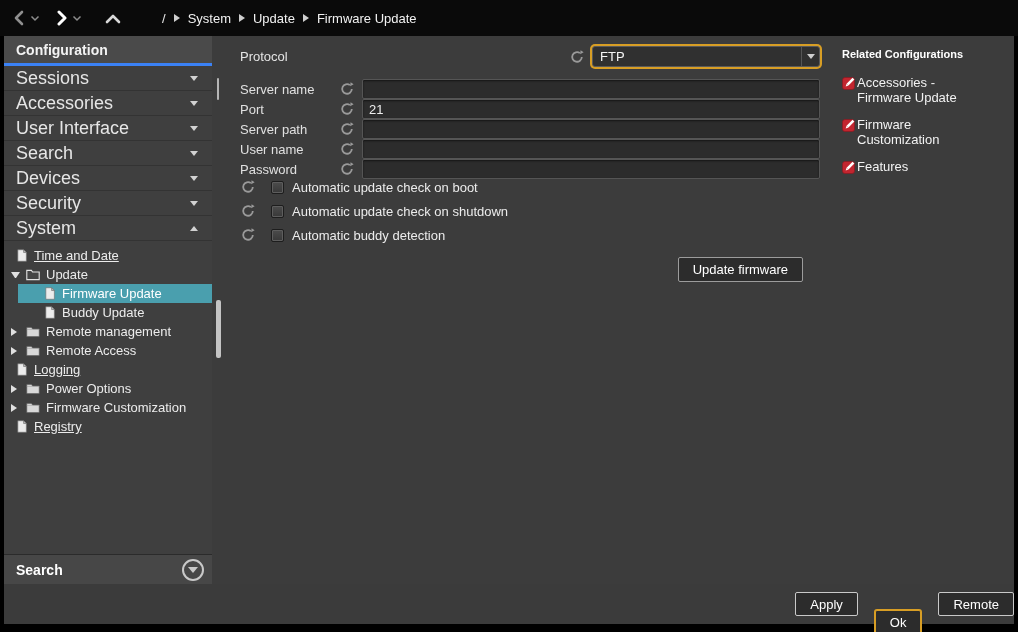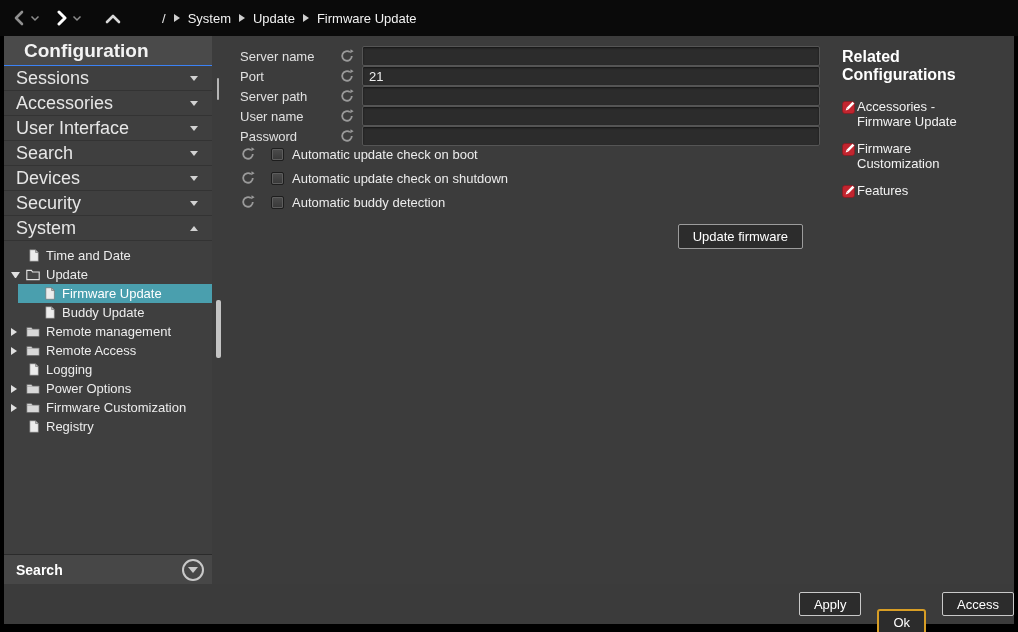--- a/index.html
+++ b/index.html
@@ -14,28 +14,28 @@
   .breadcrumb { display:flex; align-items:center; gap:8px; margin-left:14px; }
   .bc-root { color:#e8e8e8; cursor:pointer; }
   .bc-item { color:#f2f2f2; cursor:pointer; }
   .bc-sep { width:0; height:0; border-top:4px solid transparent; border-bottom:4px solid transparent; border-left:6px solid #cfcfcf; }
 
   
   .mid { flex:0 0 548px; height:548px; display:flex; background:#3c3c3c; }
 
   
   .sidebar { width:208px; flex:0 0 208px; background:#3f3f3f; display:flex; flex-direction:column; }
-  .sb-header { height:30px; flex:0 0 30px; background:#4a4a4a; border-bottom:1px solid #3b82f6; display:flex; align-items:center; padding-left:20px; font-size:19px; font-weight:bold; color:#f3f3f3; }
+  .sb-header { height:30px; flex:0 0 30px; background:#4a4a4a; border-bottom:3px solid #3b82f6; display:flex; align-items:center; padding-left:12px; font-size:14px; font-weight:bold; color:#f3f3f3; }
   .sb-section { height:25px; flex:0 0 25px; background:#3f3f3f; border-bottom:1px solid #333; display:flex; align-items:center; justify-content:space-between; padding:0 14px 0 12px; color:#e6e6e6; font-size:18px; cursor:pointer; }
   .tri-down { width:0; height:0; border-left:4px solid transparent; border-right:4px solid transparent; border-top:5px solid #d2d2d2; }
   .tri-up { width:0; height:0; border-left:4px solid transparent; border-right:4px solid transparent; border-bottom:5px solid #d2d2d2; }
 
   .tree { padding-top:5px; display:flex; flex-direction:column; font-size:13px; color:#ececec; }
   .tree-row { height:19px; flex:0 0 19px; display:flex; align-items:center; gap:6px; cursor:pointer; white-space:nowrap; }
-  .d1 { padding-left:24px; }
+  .d1 { padding-left:12px;text-decoration:underline; }
   .d1e { padding-left:7px; }
   .d2 { padding-left:40px; }
   .d2.selected { background:#4a9fae; margin-left:14px; padding-left:26px; color:#fff; }
   .exp { flex:0 0 9px; }
   .exp-down { width:0; height:0; border-left:4.5px solid transparent; border-right:4.5px solid transparent; border-top:6px solid #e0e0e0; }
   .exp-right { width:0; height:0; border-top:4.5px solid transparent; border-bottom:4.5px solid transparent; border-left:6px solid #e0e0e0; }
   .tic { flex:0 0 auto; }
 
   .sb-search { margin-top:auto; height:30px; flex:0 0 30px; background:#474747; border-top:1px solid #2b2b2b; display:flex; align-items:center; justify-content:space-between; padding:0 8px 0 12px; }
   .search-label { font-size:14px; font-weight:bold; color:#fff; }
@@ -64,21 +64,21 @@
 
   .check-row { display:flex; align-items:center; gap:8px; margin-bottom:8px; padding-left:1px; height:16px; }
   .checkbox { width:13px; height:13px; flex:0 0 13px; background:linear-gradient(#4c4c4c,#383838); border:1px solid #1d1d1d; box-shadow:inset 0 0 0 1px #5d5d5d; border-radius:2px; cursor:pointer; }
   .c-label { color:#ececec; }
 
   .update-row { display:flex; justify-content:flex-end; margin-top:14px; padding-right:17px; }
   .btn { background:#2c2c2c; color:#fff; font-size:13px; font-family:"Liberation Sans", sans-serif; height:25px; padding:0 14px; border:1px solid #9c9c9c; border-radius:2px; cursor:pointer; }
 
   
   .related { width:182px; flex:0 0 182px; padding:12px 6px 0 10px; color:#f2f2f2; }
-  .rel-title { font-size:16px; font-weight:bold; margin-bottom:15px; color:#fff; }
+  .rel-title { font-size:11px; font-weight:bold; margin-bottom:15px; color:#fff; }
   .rel-item { display:flex; align-items:flex-start; gap:1px; margin-bottom:12px; cursor:pointer; }
   .edit-ic { flex:0 0 14px; margin-top:1px; }
   .rel-text { font-size:13px; line-height:15px; max-width:112px; }
 
   
   .footer { flex:0 0 40px; height:40px; background:#3b3b3b; display:flex; align-items:center; justify-content:flex-end; gap:17px; }
   .footer .btn { height:24px; border-color:#c9c9c9; }
   .footer .btn.ok { border-color:#d89e25; box-shadow:0 0 0 1px #d89e25;margin-top:36px; }
 </style>
 </head>
@@ -258,20 +258,34 @@
       </div>
     </div>
 
     <div class="gutter">
       <div class="thumb t1"></div>
       <div class="thumb t2"></div>
     </div>
 
     <div class="main">
 
+      <div class="protocol-row">
+        <span class="f-label">Protocol</span>
+        <span class="reset">
+            <svg width="14" height="14">
+              <use href="#i-reset"></use>
+            </svg>
+          </span>
+        <div class="dropdown">
+          <span class="dd-value">FTP</span>
+          <span class="dd-btn">
+              <span class="tri"></span>
+            </span>
+        </div>
+      </div>
 
       <div class="field-row">
         <span class="f-label">Server name</span>
         <span class="reset">
             <svg width="14" height="14">
               <use href="#i-reset"></use>
             </svg>
           </span>
         <input class="f-input" value="" style="">
       </div>
@@ -364,15 +378,15 @@
             <use href="#i-edit"></use>
           </svg>
         <span class="rel-text">Features</span>
       </div>
     </div>
   </div>
 
   <div class="footer">
     <button class="btn">Apply</button>
     <button class="btn ok">Ok</button>
-    <button class="btn">Access</button>
+    <button class="btn">Remote</button>
   </div>
 </div>
 
 </body></html>

